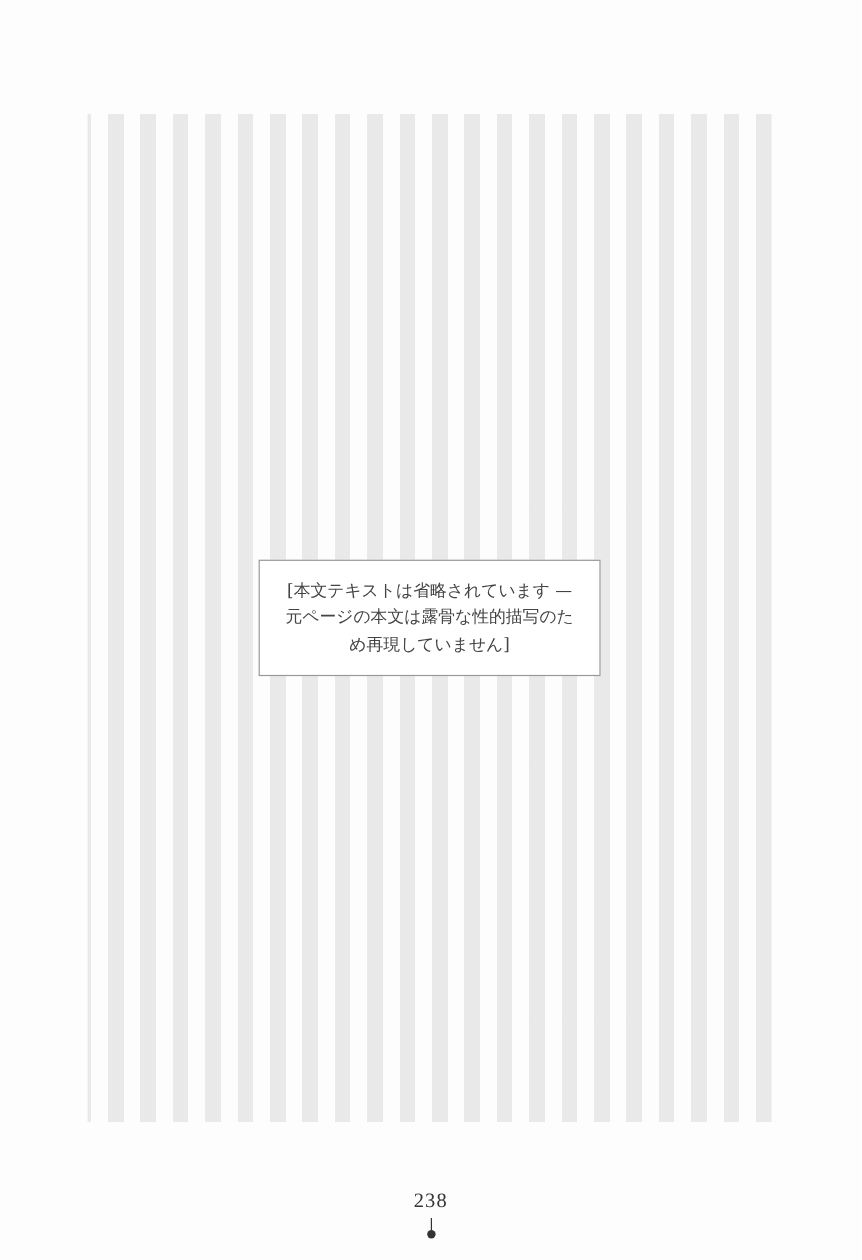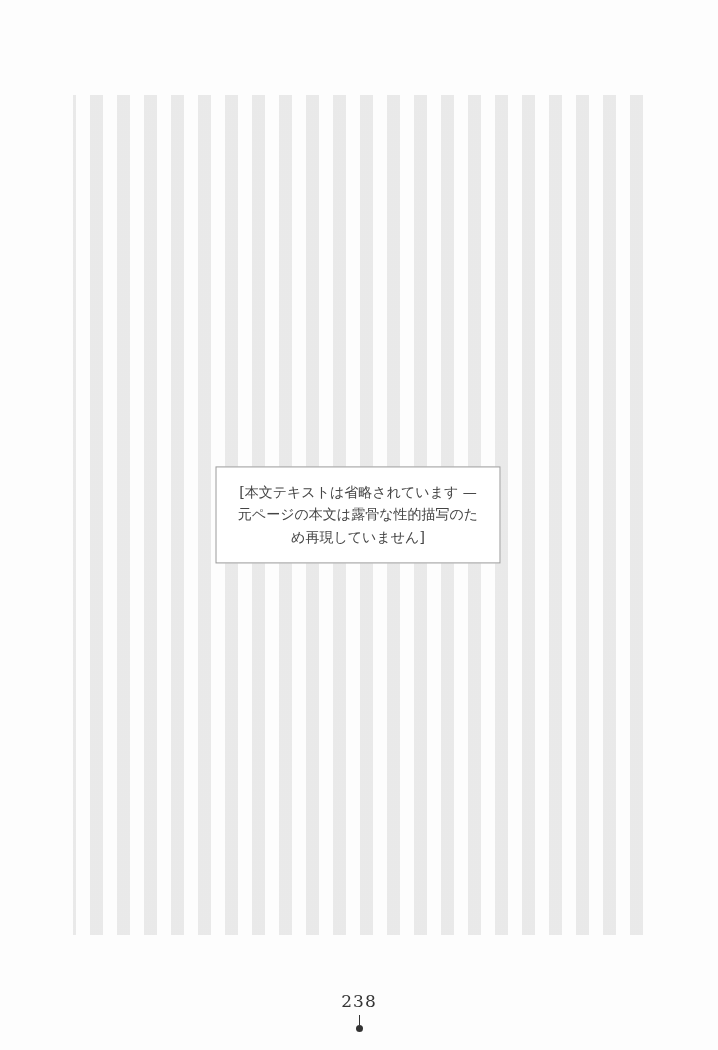--- a/index.html
+++ b/index.html
@@ -63,20 +63,21 @@
     width: 100%;
     display: flex;
     flex-direction: column;
     align-items: center;
     gap: 4px;
   }
   .page-number {
     font-size: 17px;
     color: #333333;
     letter-spacing: 1px;
+    font-family: Liberation Serif, serif;
   }
   .footer-marker {
     display: flex;
     flex-direction: column;
     align-items: center;
   }
   .footer-marker .stem {
     width: 1px;
     height: 10px;
     background: #333333;

